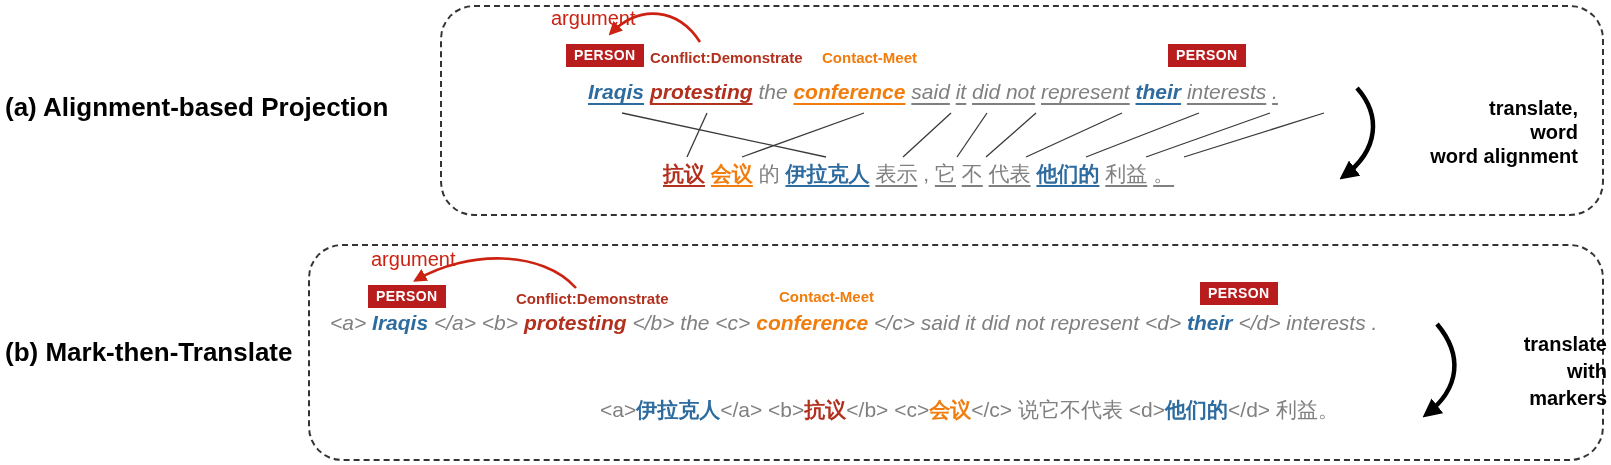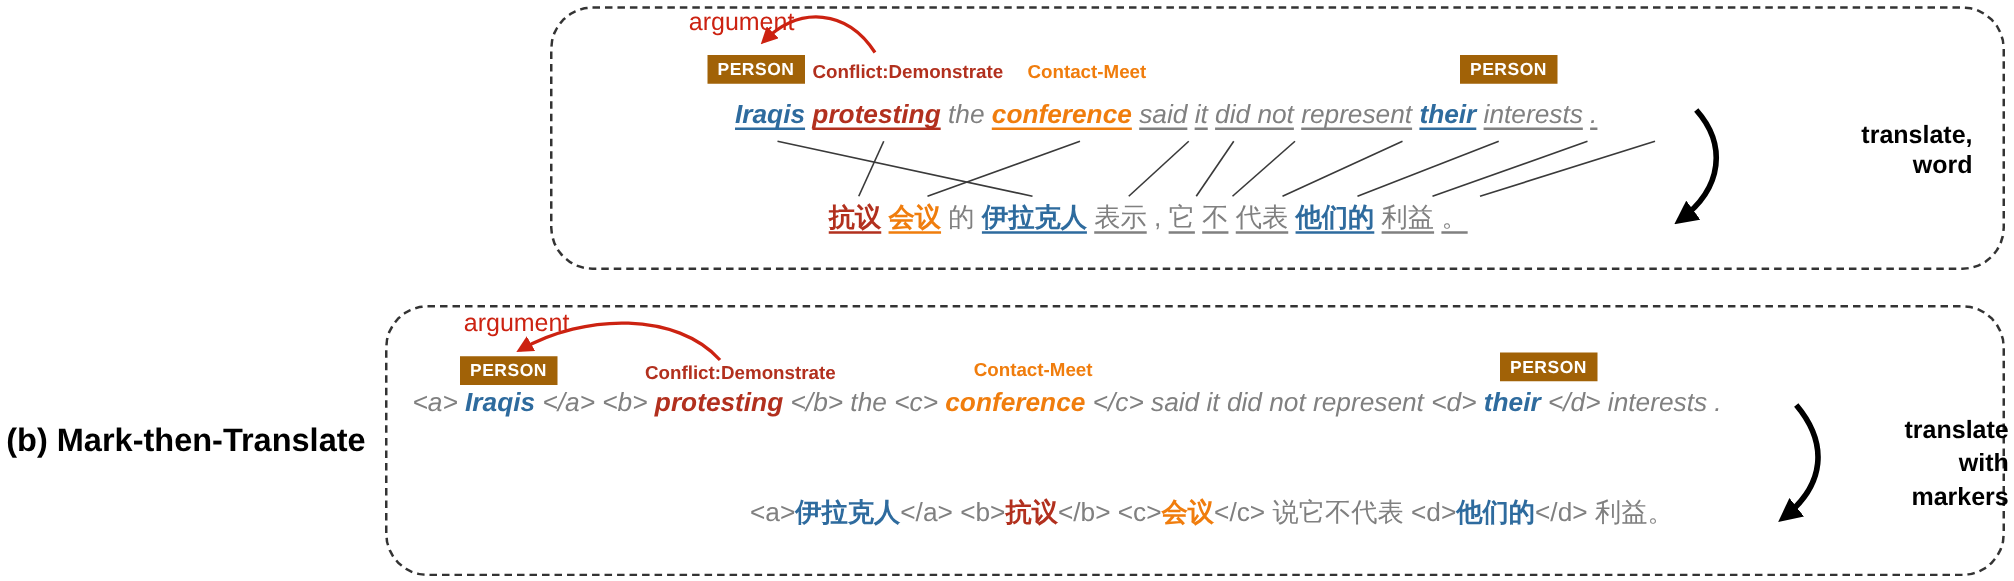--- a/index.html
+++ b/index.html
@@ -11,21 +11,21 @@
     position:absolute;border:2px dashed #333;border-radius:34px;background:transparent;
   }
   #box-a{left:440px;top:5px;width:1160px;height:207px;}
   #box-b{left:308px;top:244px;width:1292px;height:213px;}
   .row-label{
     position:absolute;font-weight:bold;font-size:26px;color:#000;white-space:nowrap;
   }
   #label-a{left:5px;top:92px;}
   #label-b{left:5px;top:337px;}
   .person-badge{
-    position:absolute;display:inline-block;background:#a16207;color:#fff;
+    position:absolute;display:inline-block;background:#b91c1c;color:#fff;
     font-weight:bold;font-size:14px;letter-spacing:.4px;padding:3px 8px 4px 8px;white-space:nowrap;
   }
   .rel-label{position:absolute;font-weight:bold;font-size:15px;white-space:nowrap;}
   .rel-red{color:#b2301e;}
   .rel-orange{color:#f07d0d;text-align:center;}
   .arg-label{position:absolute;font-size:20px;color:#cc2211;white-space:nowrap;}
   .sent{position:absolute;white-space:nowrap;font-size:21px;color:#808080;}
   .sent.en{font-style:italic;}
   .tok.blue{color:#2e6b9e;}
   .tok.red{color:#b2301e;text-align:right;}
@@ -38,20 +38,21 @@
   }
   #caption-a{left:1388px;top:96px;width:190px;}
   #caption-b{left:1452px;top:331px;width:155px;line-height:27px;}
   .overlay{position:absolute;left:0;top:0;width:1611px;height:465px;pointer-events:none;}
 </style>
 </head>
 <body>
 
 <div class="canvas">
 
+  <div class="row-label" id="label-a">(a) Alignment-based Projection</div>
   <div class="row-label" id="label-b">(b) Mark-then-Translate</div>
 
   <div class="panel-box" id="box-a"></div>
   <div class="panel-box" id="box-b"></div>
 
   <svg class="overlay" viewBox="0 0 1611 465">
     <defs>
       <marker id="arrRed" viewBox="0 0 10 10" refX="7.5" refY="5" markerWidth="5.2" markerHeight="5.2" orient="auto-start-reverse">
         <path d="M0,0 L10,5 L0,10 Z" fill="#cc2211"></path>
       </marker>
@@ -89,20 +90,21 @@
   <div class="rel-label rel-orange" style="left:822px;top:49px;">Contact-Meet</div>
   <div class="person-badge" style="left:1168px;top:44px;">PERSON</div>
 
   <div class="sent en" style="left:588px;top:80px;"><span class="tok blue b u">Iraqis</span> <span class="tok red b u">protesting</span> <span class="tok gray">the</span> <span class="tok orange b u">conference</span> <span class="tok gray u">said</span> <span class="tok gray u">it</span> <span class="tok gray u">did not</span> <span class="tok gray u">represent</span> <span class="tok blue b u">their</span> <span class="tok gray u">interests</span> <span class="tok gray u">.</span> </div>
 
   <div class="sent" style="left:663px;top:160px;"><span class="tok red b u">抗议</span> <span class="tok orange b u">会议</span> <span class="tok gray">的</span> <span class="tok blue b u">伊拉克人</span> <span class="tok gray u">表示</span> <span class="tok gray">,</span> <span class="tok gray u">它</span> <span class="tok gray u">不</span> <span class="tok gray u">代表</span> <span class="tok blue b u">他们的</span> <span class="tok gray u">利益</span> <span class="tok gray u">。</span> </div>
 
   <div class="caption" id="caption-a">
     <div>translate,</div>
     <div>word</div>
+    <div>word alignment</div>
   </div>
 
   <div class="arg-label" style="left:371px;top:248px;">argument</div>
 
   <div class="person-badge" style="left:368px;top:285px;">PERSON</div>
   <div class="rel-label rel-red" style="left:516px;top:290px;">Conflict:Demonstrate</div>
   <div class="rel-label rel-orange" style="left:779px;top:288px;">Contact-Meet</div>
   <div class="person-badge" style="left:1200px;top:282px;">PERSON</div>
 
   <div class="sent en" style="left:330px;top:311px;"><span class="tok gray">&lt;a&gt;</span> <span class="tok blue b">Iraqis</span> <span class="tok gray">&lt;/a&gt;</span> <span class="tok gray">&lt;b&gt;</span> <span class="tok red b">protesting</span> <span class="tok gray">&lt;/b&gt;</span> <span class="tok gray">the</span> <span class="tok gray">&lt;c&gt;</span> <span class="tok orange b">conference</span> <span class="tok gray">&lt;/c&gt;</span> <span class="tok gray">said it did not represent</span> <span class="tok gray">&lt;d&gt;</span> <span class="tok blue b">their</span> <span class="tok gray">&lt;/d&gt;</span> <span class="tok gray">interests .</span> </div>

